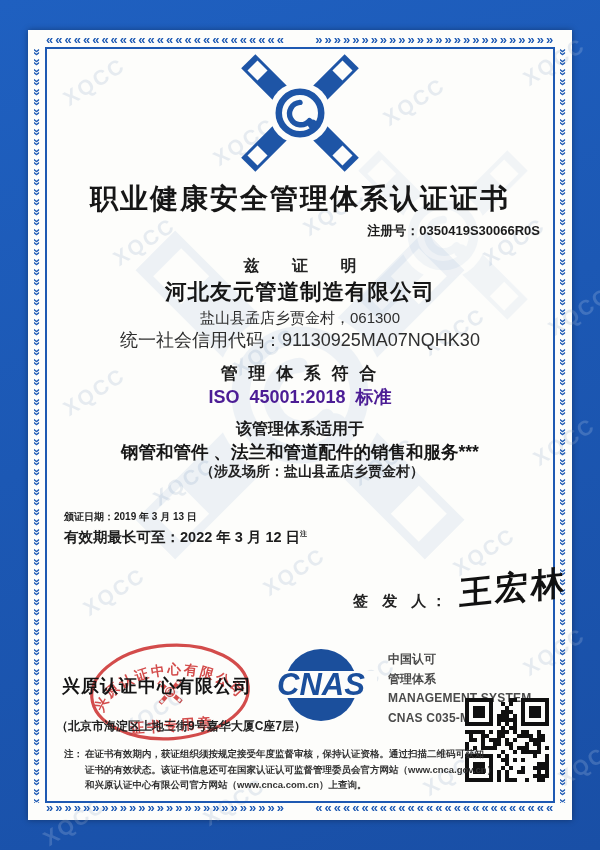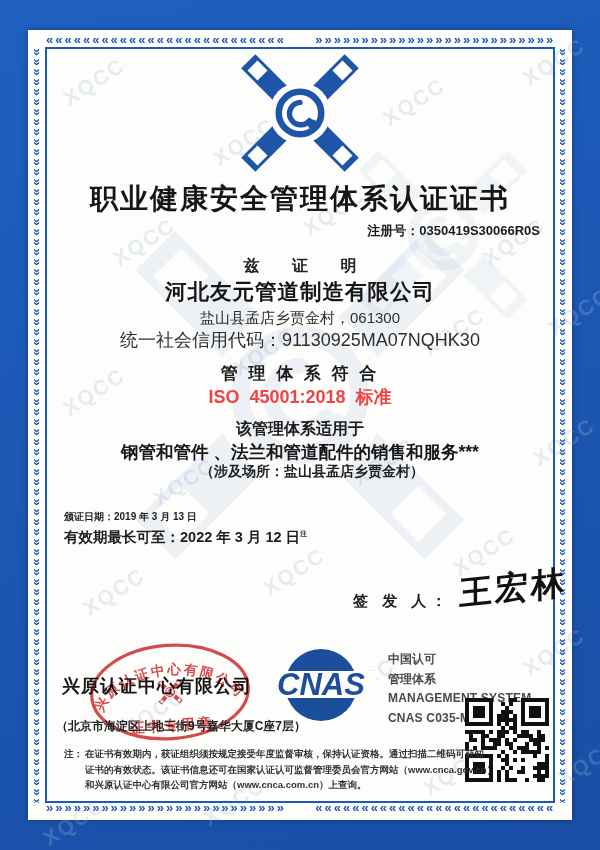--- a/index.html
+++ b/index.html
@@ -29,21 +29,21 @@
   
   .wm-emblem{opacity:0.08;color:#3f76b8;}
   
   .title{top:150px;font-size:28px;font-weight:800;letter-spacing:2px;color:#161616;}
   .regline{top:192px;right:32px;font-size:13px;font-weight:bold;color:#1c1c1c;}
   .hereby{top:226px;font-size:16px;font-weight:bold;letter-spacing:14px;text-indent:14px;color:#222;}
   .company{top:247px;font-size:21.5px;font-weight:800;color:#161616;letter-spacing:1px;}
   .addr{top:279px;font-size:15px;font-weight:500;color:#2e2e2e;}
   .code{top:298px;font-size:18px;font-weight:500;color:#2e2e2e;}
   .conform{top:332px;font-size:17px;font-weight:800;letter-spacing:3px;color:#1b1b1b;}
-  .iso{top:355px;font-size:18px;font-weight:800;word-spacing:5px;color:#ef4444;}
+  .iso{top:355px;font-size:18px;font-weight:800;word-spacing:5px;color:#4c1d95;}
   .scopehead{top:389px;font-size:16px;font-weight:800;color:#1b1b1b;}
   .scope{top:410px;font-size:17.5px;font-weight:800;color:#161616;}
   .sites{top:433px;font-size:14px;font-weight:700;color:#222;padding-left:24px;}
   .date1{top:480px;left:36px;font-size:10px;font-weight:700;color:#1d1d1d;}
   .date2{top:498px;left:36px;font-size:14.5px;font-weight:700;color:#1d1d1d;}
   .date2 sup{font-size:7px;font-weight:800;}
   .signer{top:536px;left:325px;display:flex;align-items:flex-end;}
   .signer .lbl{font-size:15px;font-weight:600;letter-spacing:5px;color:#222;}
   .signer .sig{font-family:"DejaVu Serif","Liberation Serif",serif;font-size:33px;font-weight:700;
                color:#111;transform:rotate(-6deg) skewX(-6deg);margin-left:8px;letter-spacing:3px;}

